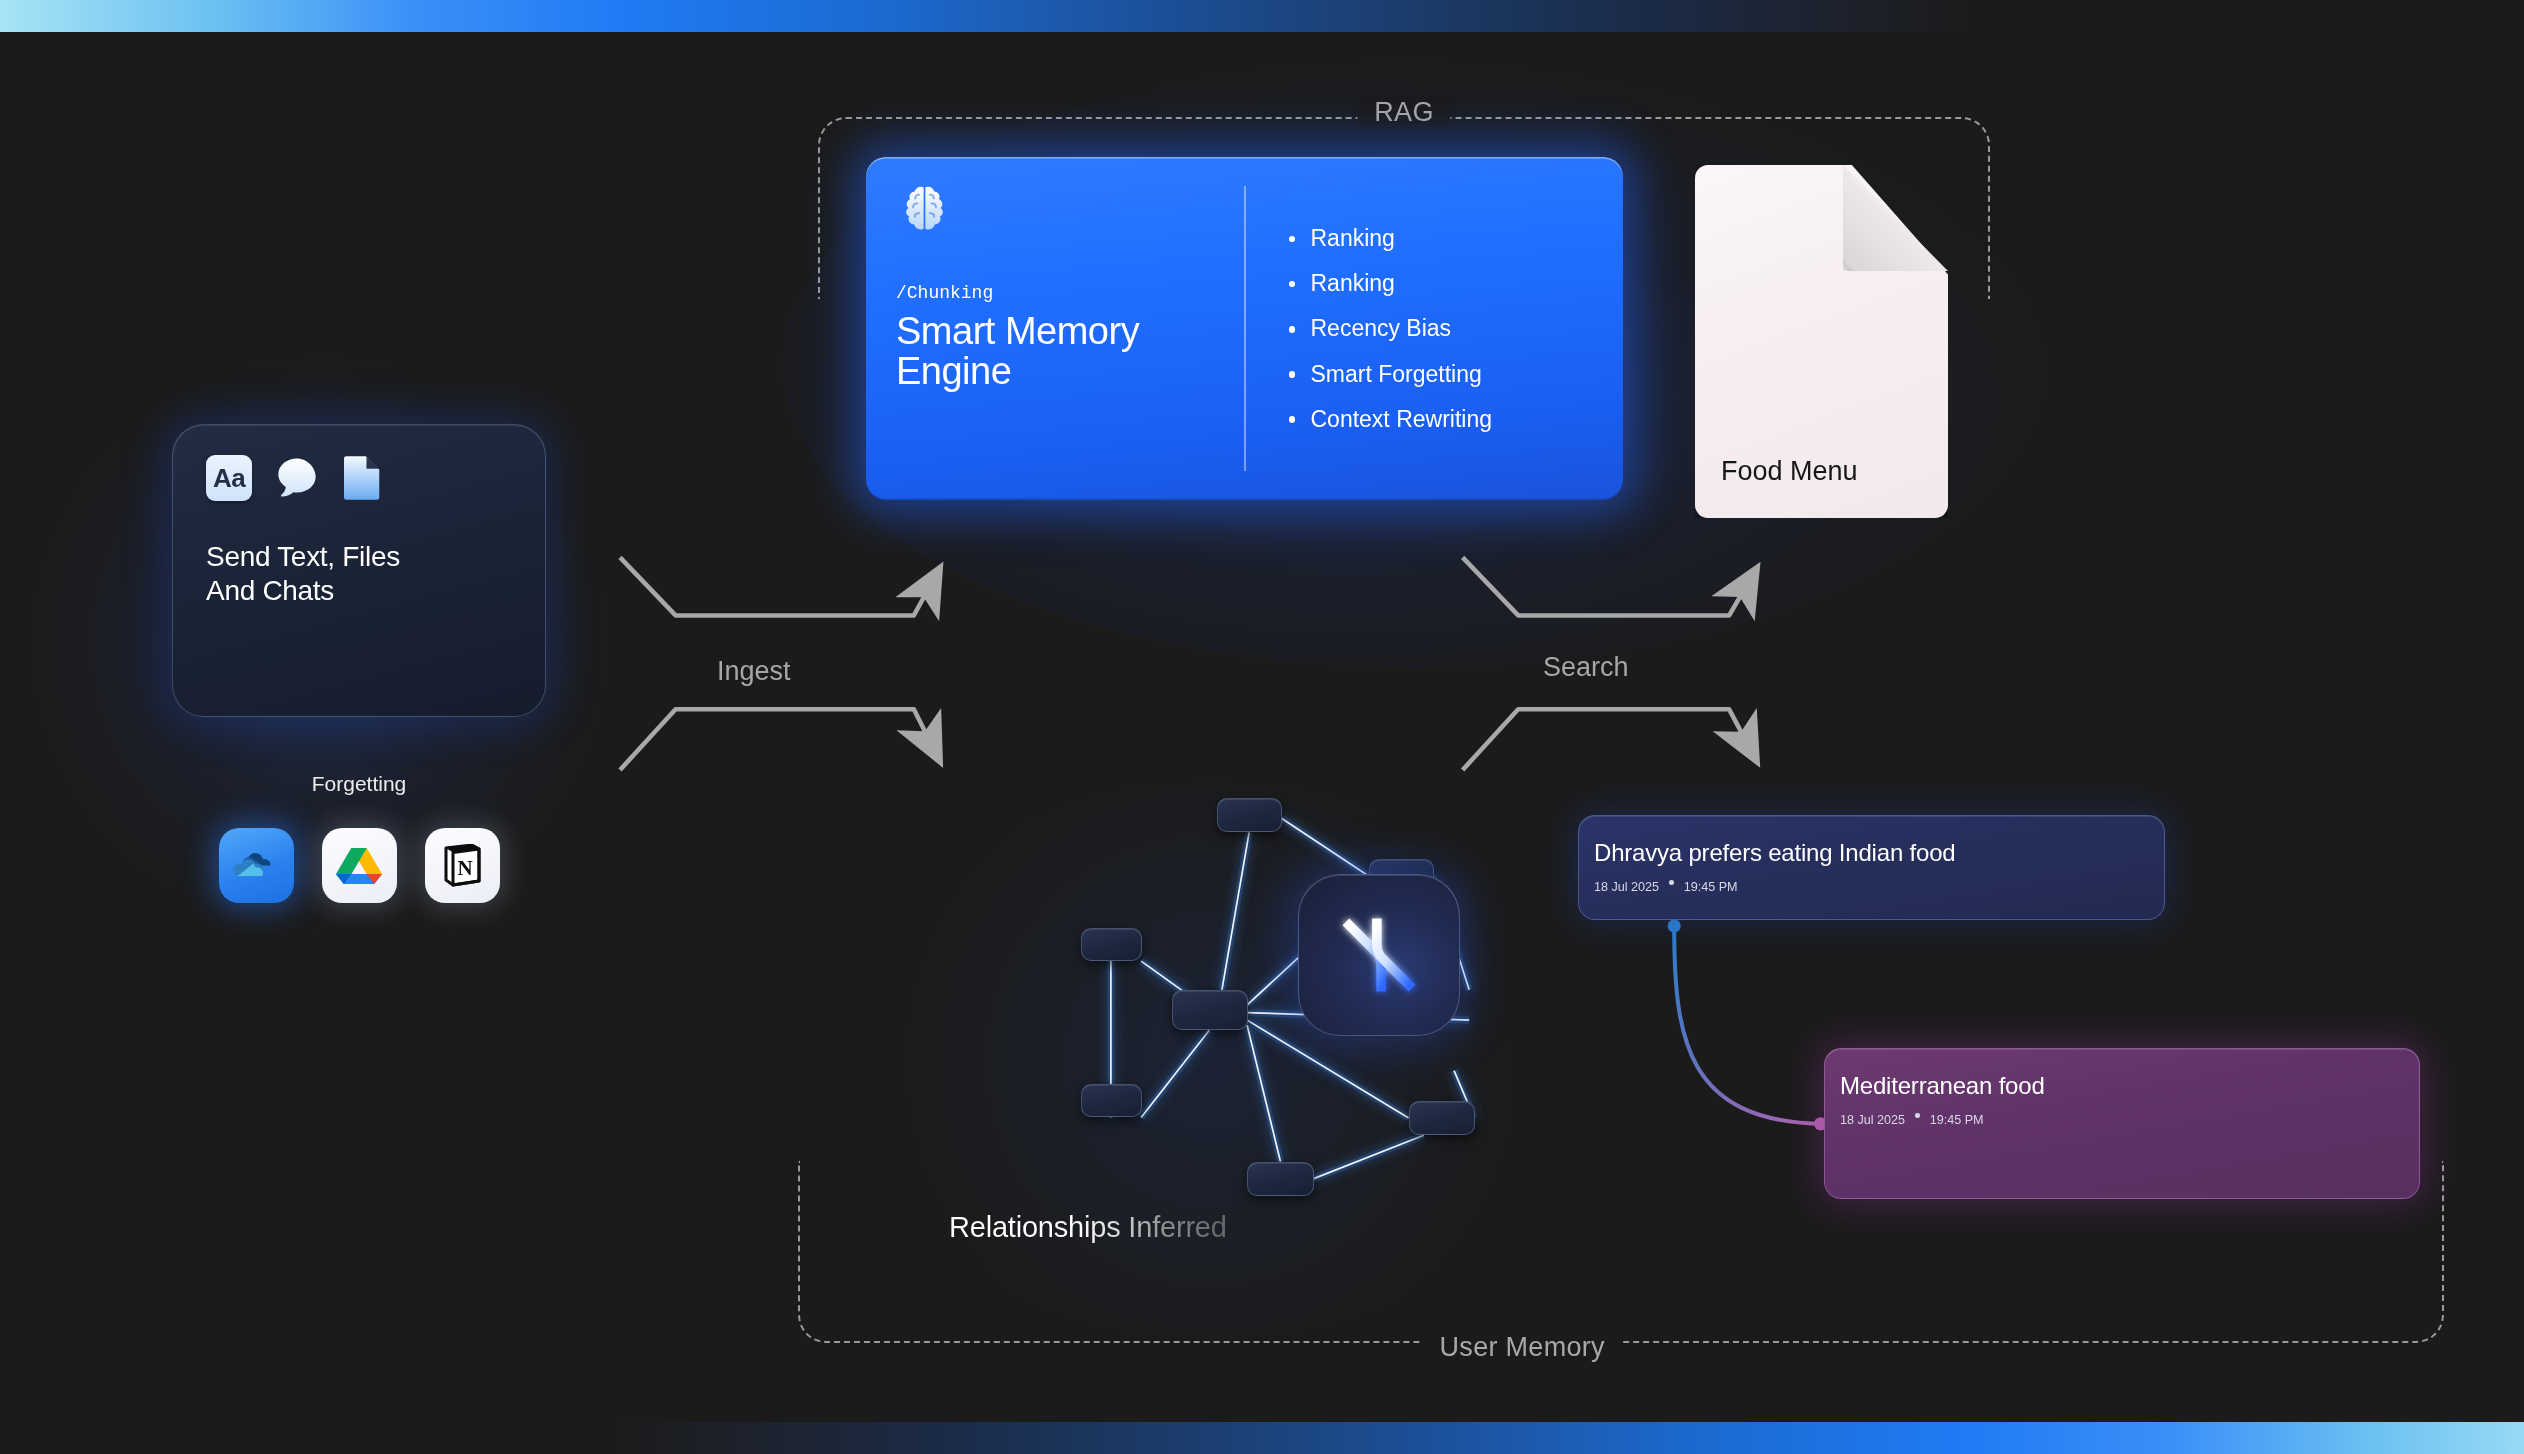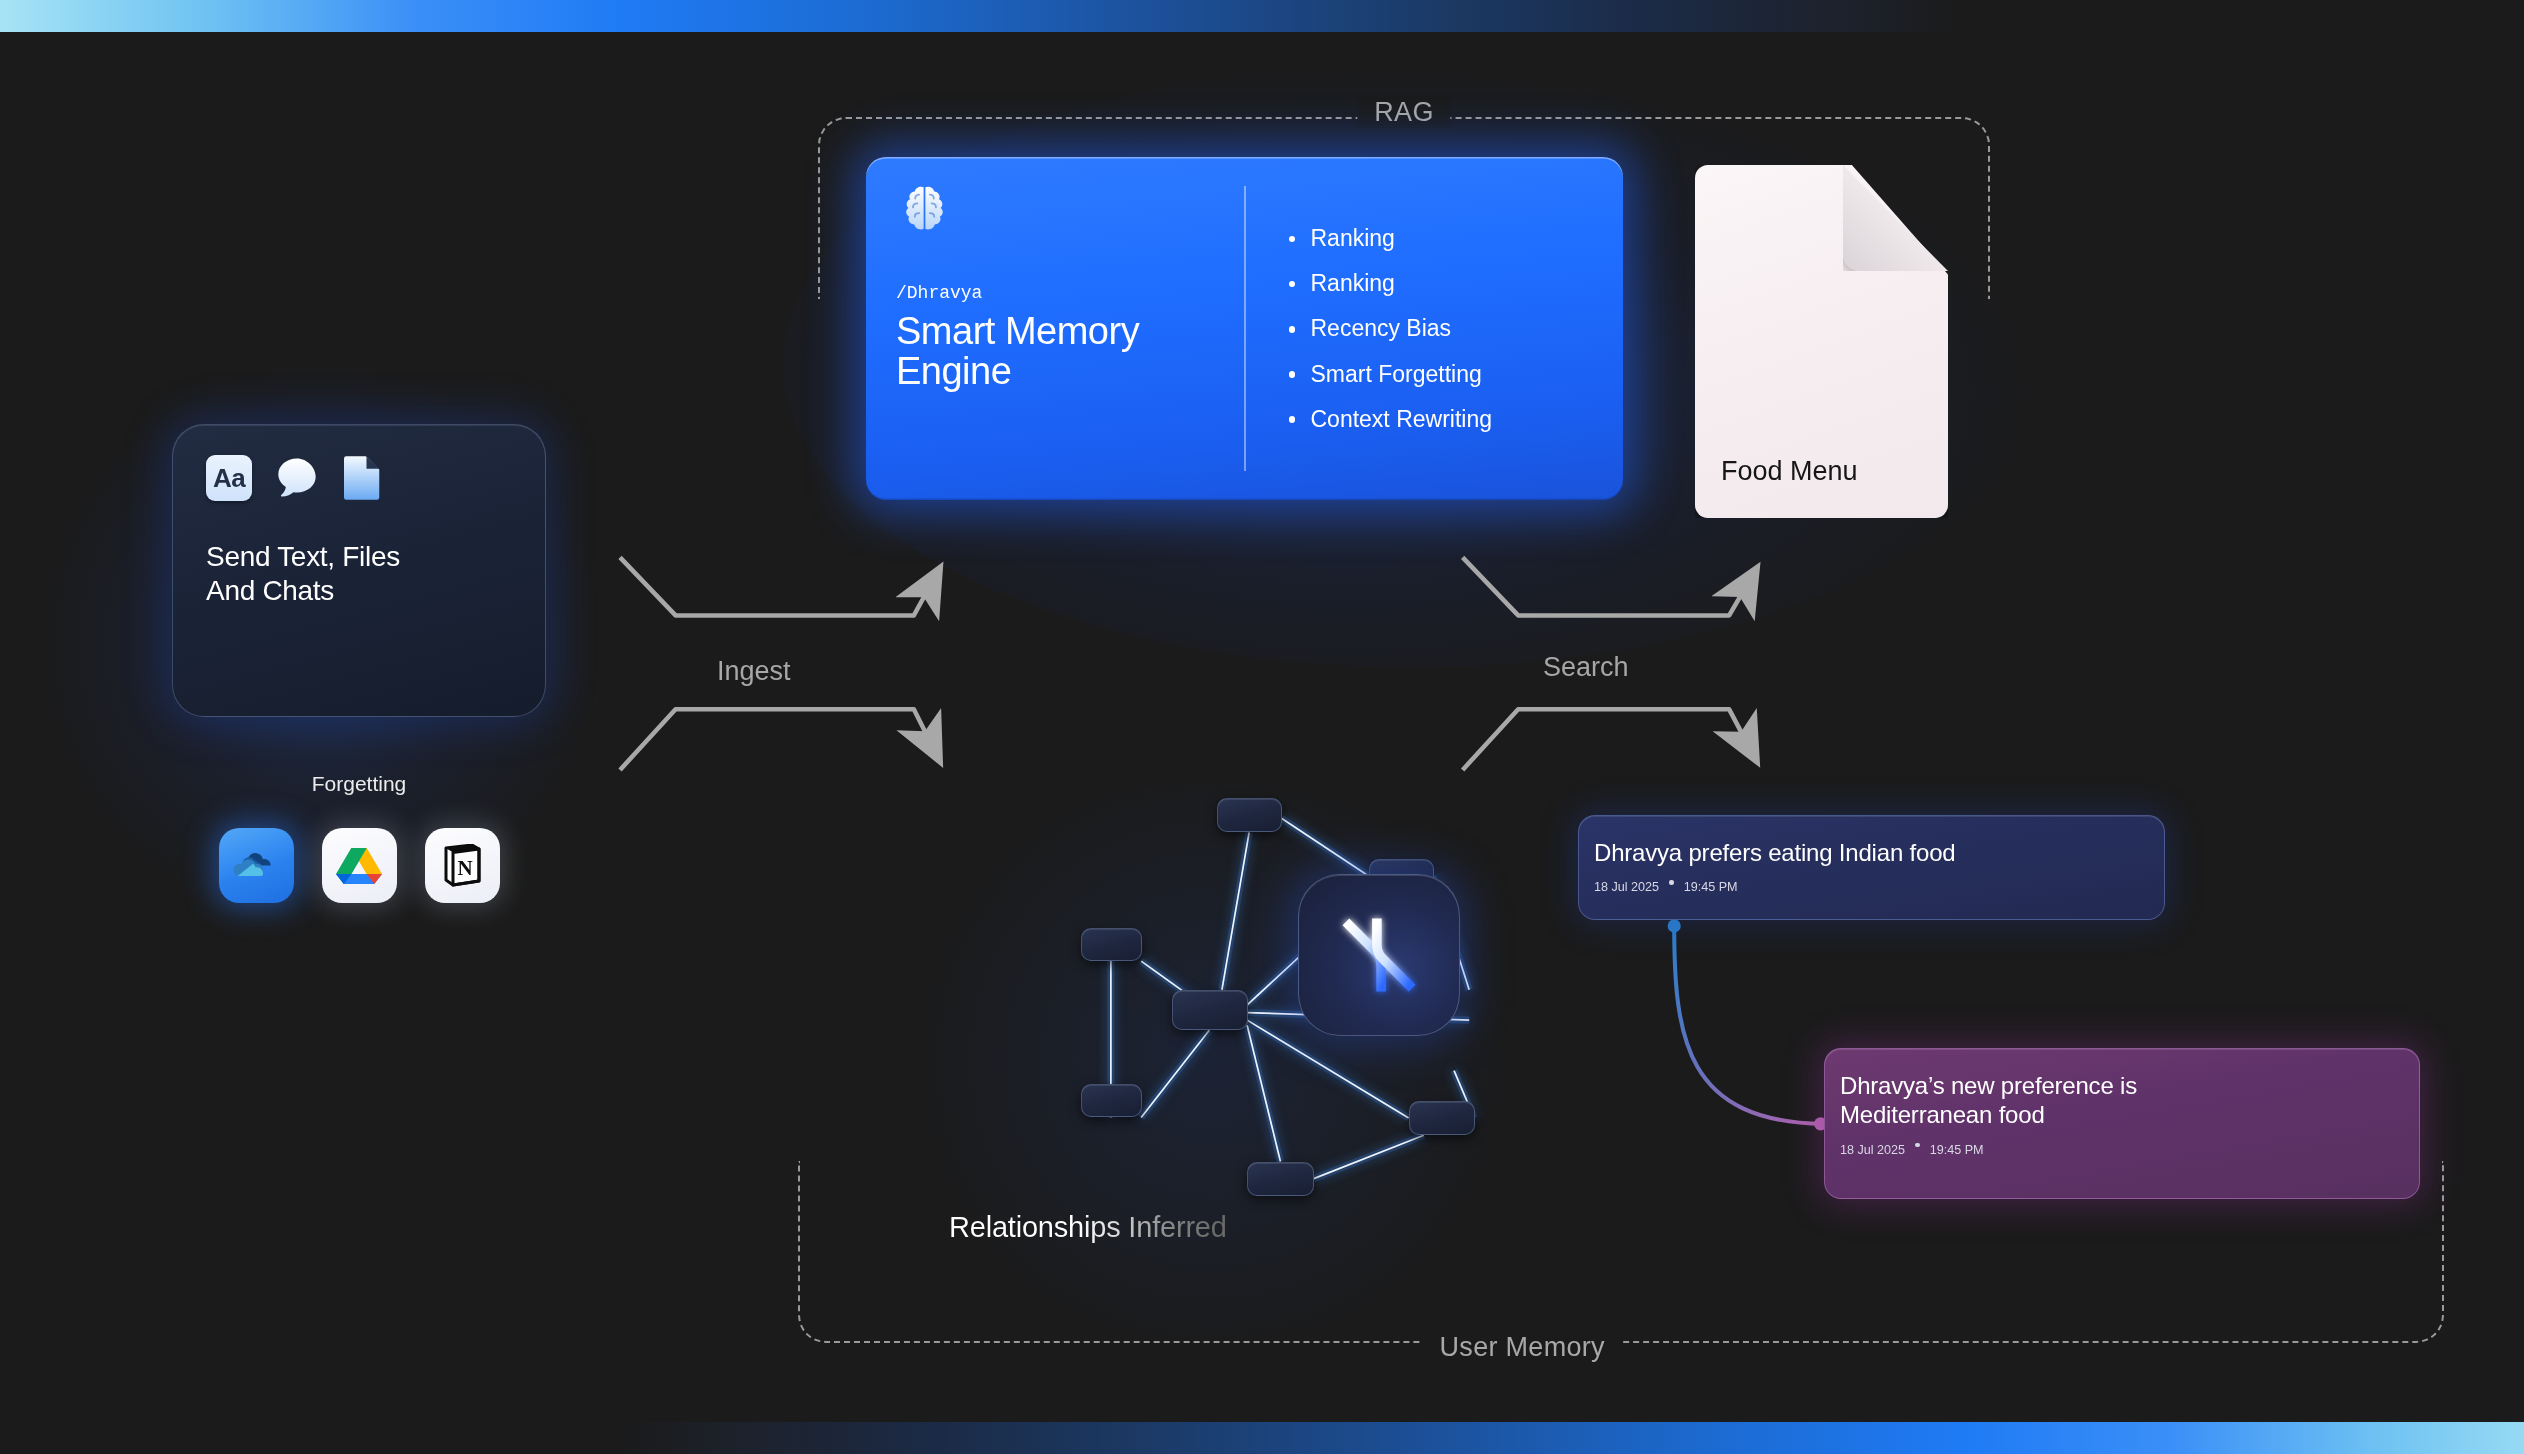--- a/index.html
+++ b/index.html
@@ -230,21 +230,21 @@
         </defs>
         <g fill="url(#bg1)">
           <path d="M28.5 3c-4 0-7 2.3-7.6 5.6-3.4.3-6 2.7-6 5.9 0 1 .3 1.9.7 2.7-2.3 1-3.8 3-3.8 5.4 0 1.8.8 3.4 2.1 4.5-1.6 1.1-2.6 2.8-2.6 4.7 0 2.2 1.3 4.1 3.2 5.1-.4.8-.6 1.7-.6 2.7 0 3.3 2.9 6 6.6 6.2.6 3.2 3.6 5.6 7.5 5.6 1.1 0 2.1-.2 3-.6V3.6c-.9-.4-1.9-.6-3-.6z"></path>
           <path d="M35.5 3c4 0 7 2.3 7.6 5.6 3.4.3 6 2.7 6 5.9 0 1-.3 1.9-.7 2.7 2.3 1 3.8 3 3.8 5.4 0 1.8-.8 3.4-2.1 4.5 1.6 1.1 2.6 2.8 2.6 4.7 0 2.2-1.3 4.1-3.2 5.1.4.8.6 1.7.6 2.7 0 3.3-2.9 6-6.6 6.2-.6 3.2-3.6 5.6-7.5 5.6-1.1 0-2.1-.2-3-.6V3.6c.9-.4 1.9-.6 3-.6z"></path>
         </g>
         <g fill="none" stroke="#2f6fd8" stroke-width="2.1" stroke-linecap="round" opacity=".55">
           <path d="M26 12c-3 0-4.5 2-4.5 4.5M24 22c-3.5 0-5 2-5 4.5M26 33c-3.2 0-5 1.6-5 4"></path>
           <path d="M38 12c3 0 4.5 2 4.5 4.5M40 22c3.5 0 5 2 5 4.5M38 33c3.2 0 5 1.6 5 4"></path>
         </g>
       </svg>
-      <div class="eyebrow">/Dhravya</div>
+      <div class="eyebrow">/Chunking</div>
       <div class="engine-title">
         <div>Smart Memory</div>
         <div>Engine</div>
       </div>
     </div>
 
     <div class="divider"></div>
 
     <div class="right-col">
       <ul class="feature-list">
@@ -415,21 +415,20 @@
     <div class="memory-text">Dhravya prefers eating Indian food</div>
     <div class="memory-meta">
       <span>18 Jul 2025</span>
       <span class="dot"></span>
       <span>19:45 PM</span>
     </div>
   </div>
 
   <div class="memory-card" id="memory-card-purple">
     <div class="memory-text">
-      <div>Dhravya’s new preference is</div>
       <div>Mediterranean food</div>
     </div>
     <div class="memory-meta">
       <span>18 Jul 2025</span>
       <span class="dot"></span>
       <span>19:45 PM</span>
     </div>
   </div>
 
   <div class="region" id="user-memory-region">

